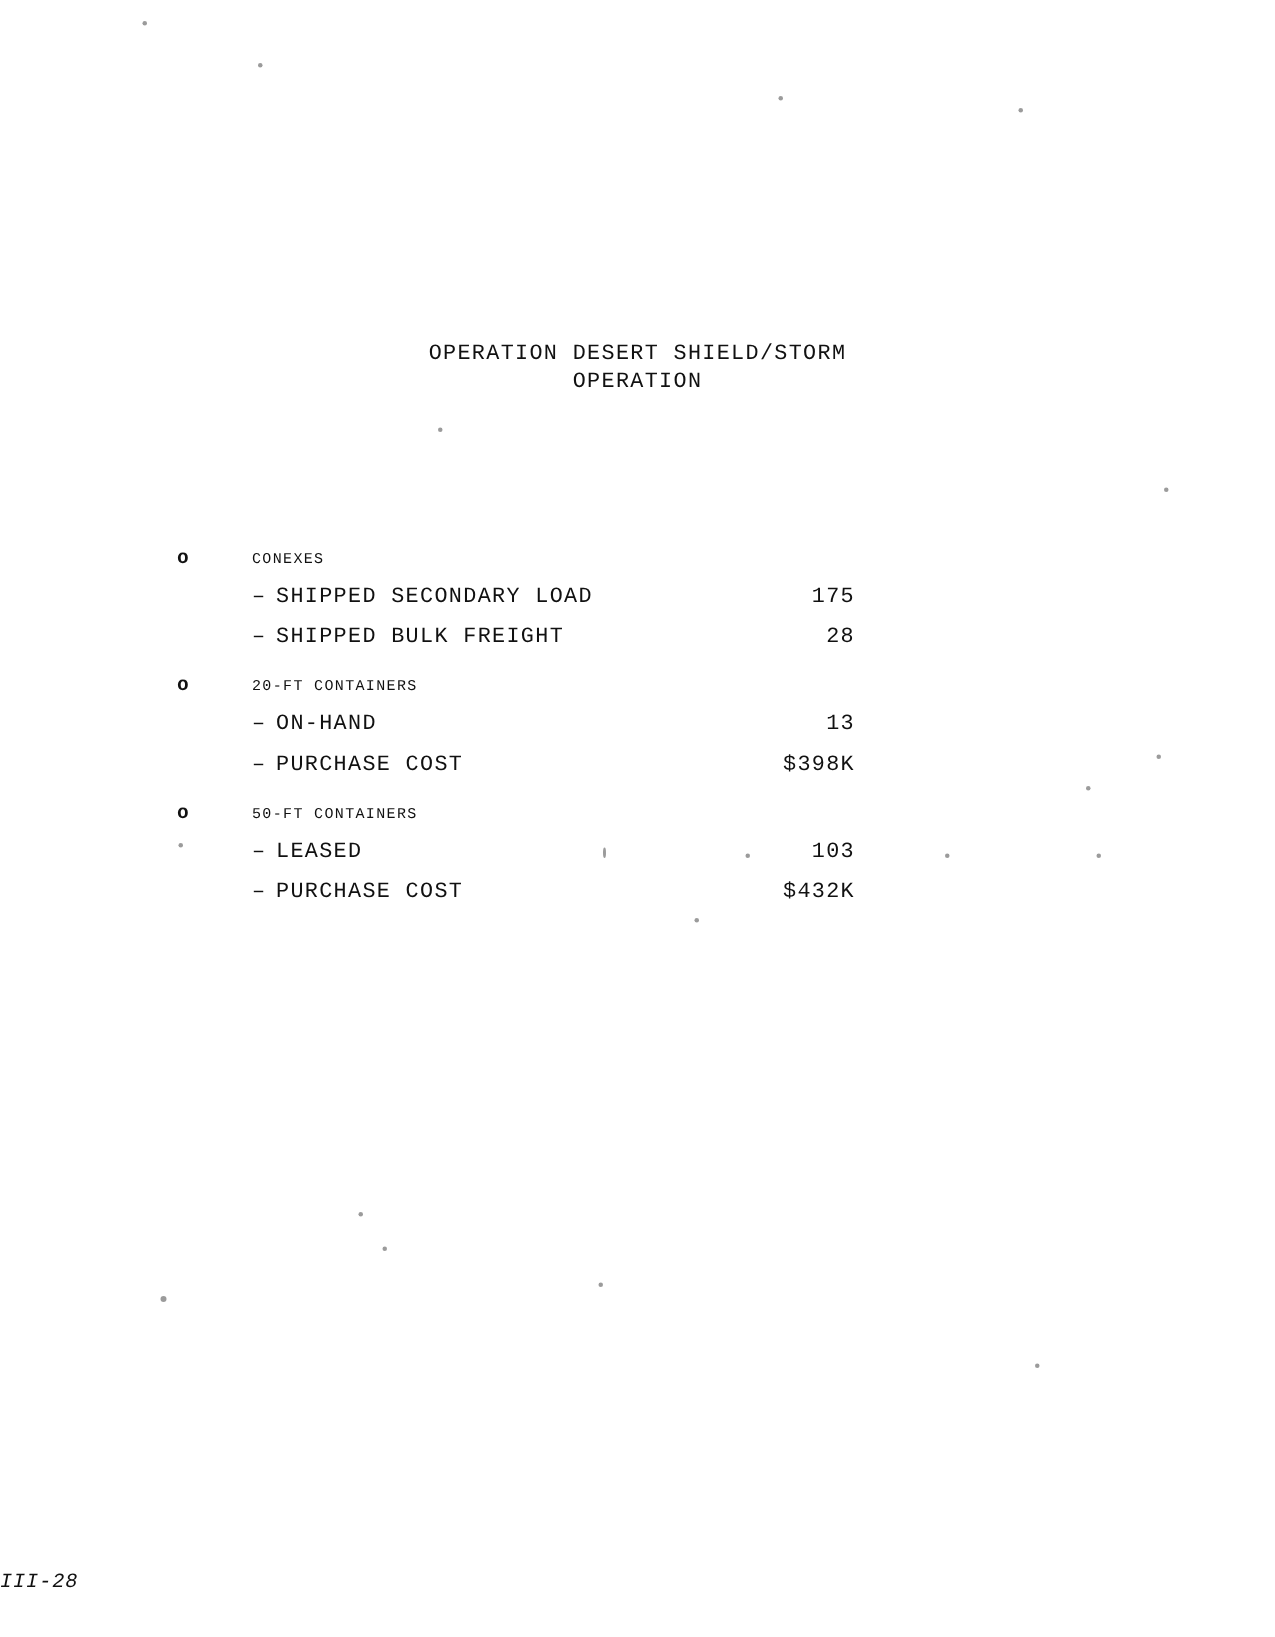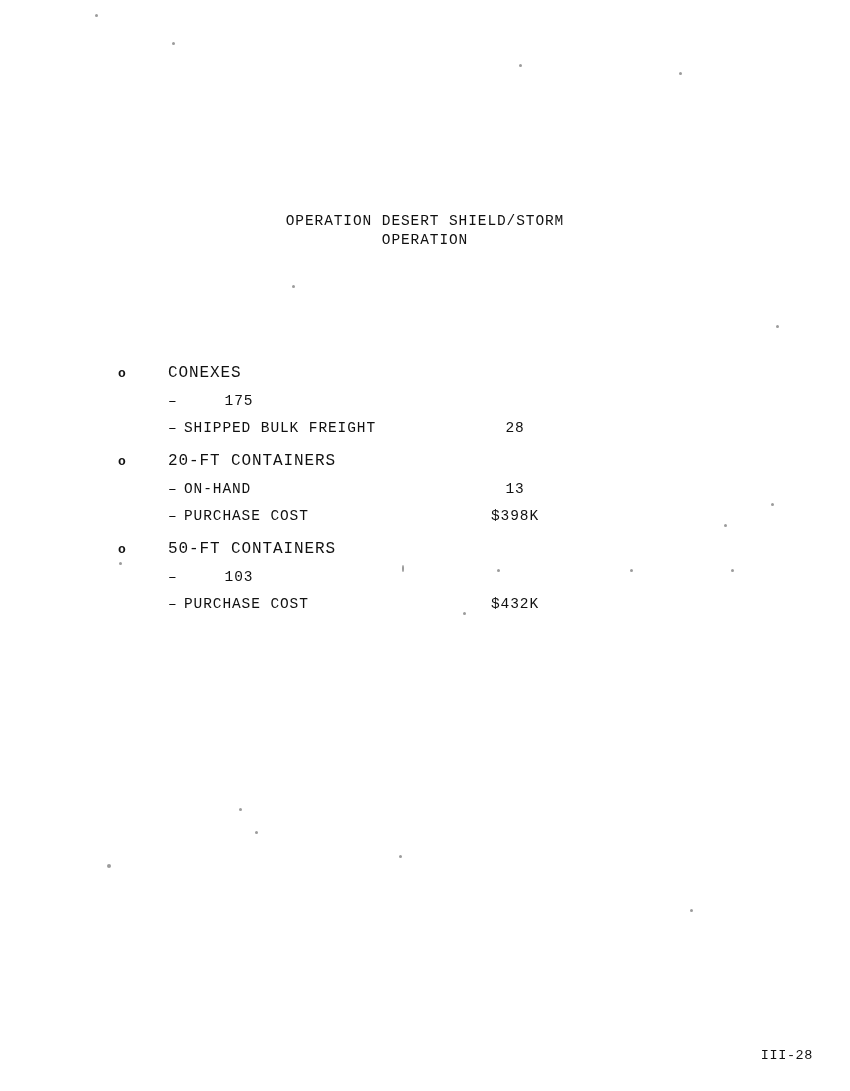--- a/index.html
+++ b/index.html
@@ -13,21 +13,21 @@
     height: 1091px;
     background: #ffffff;
     font-family: "Liberation Mono", monospace;
     color: #111111;
     overflow: hidden;
   }
 
   
   .title-block {
     position: absolute;
-    top: 212px;
+    top: 227px;
     left: 0;
     width: 850px;
     text-align: center;
   }
   .title-line {
     font-size: 14.5px;
     letter-spacing: 0.9px;
     line-height: 19px;
     white-space: pre;
   }
@@ -48,21 +48,21 @@
     margin-bottom: 11px;
   }
   .bullet {
     width: 50px;
     flex: 0 0 50px;
     font-size: 13px;
     font-weight: bold;
     letter-spacing: 0.5px;
   }
   .group-label {
-    font-size: 16px;
+    font-size: 10px;
     letter-spacing: 0.9px;
     white-space: pre;
   }
   .sub-row {
     display: flex;
     align-items: baseline;
     margin-bottom: 11px;
     padding-left: 50px;
   }
   .dash {
@@ -72,33 +72,34 @@
   .sub-label {
     flex: 0 0 276px;
     font-size: 14.5px;
     letter-spacing: 0.9px;
     white-space: pre;
   }
   .sub-value {
     flex: 0 0 110px;
     font-size: 14.5px;
     letter-spacing: 0.9px;
-    text-align: center;
+    text-align: right;
     white-space: pre;
   }
 
   
   .footer {
     position: absolute;
     bottom: 28px;
     left: 0;
     width: 813px;
-    text-align: right;
+    text-align: left;
     font-size: 13.5px;
     letter-spacing: 0.6px;
+    font-style: italic;
   }
 
   
   .speck {
     position: absolute;
     background: #7a7a7a;
     border-radius: 50%;
     opacity: 0.75;
   }
 </style>
@@ -134,20 +135,21 @@
 
   <div class="content">
 
     <div class="group">
       <div class="group-head">
         <span class="bullet">o</span>
         <span class="group-label">CONEXES</span>
       </div>
       <div class="sub-row">
         <span class="dash">–</span>
+        <span class="sub-label">SHIPPED SECONDARY LOAD</span>
         <span class="sub-value">175</span>
       </div>
       <div class="sub-row">
         <span class="dash">–</span>
         <span class="sub-label">SHIPPED BULK FREIGHT</span>
         <span class="sub-value">28</span>
       </div>
     </div>
 
     <div class="group">
@@ -167,20 +169,21 @@
       </div>
     </div>
 
     <div class="group">
       <div class="group-head">
         <span class="bullet">o</span>
         <span class="group-label">50-FT CONTAINERS</span>
       </div>
       <div class="sub-row">
         <span class="dash">–</span>
+        <span class="sub-label">LEASED</span>
         <span class="sub-value">103</span>
       </div>
       <div class="sub-row">
         <span class="dash">–</span>
         <span class="sub-label">PURCHASE COST</span>
         <span class="sub-value">$432K</span>
       </div>
     </div>
 
   </div>

